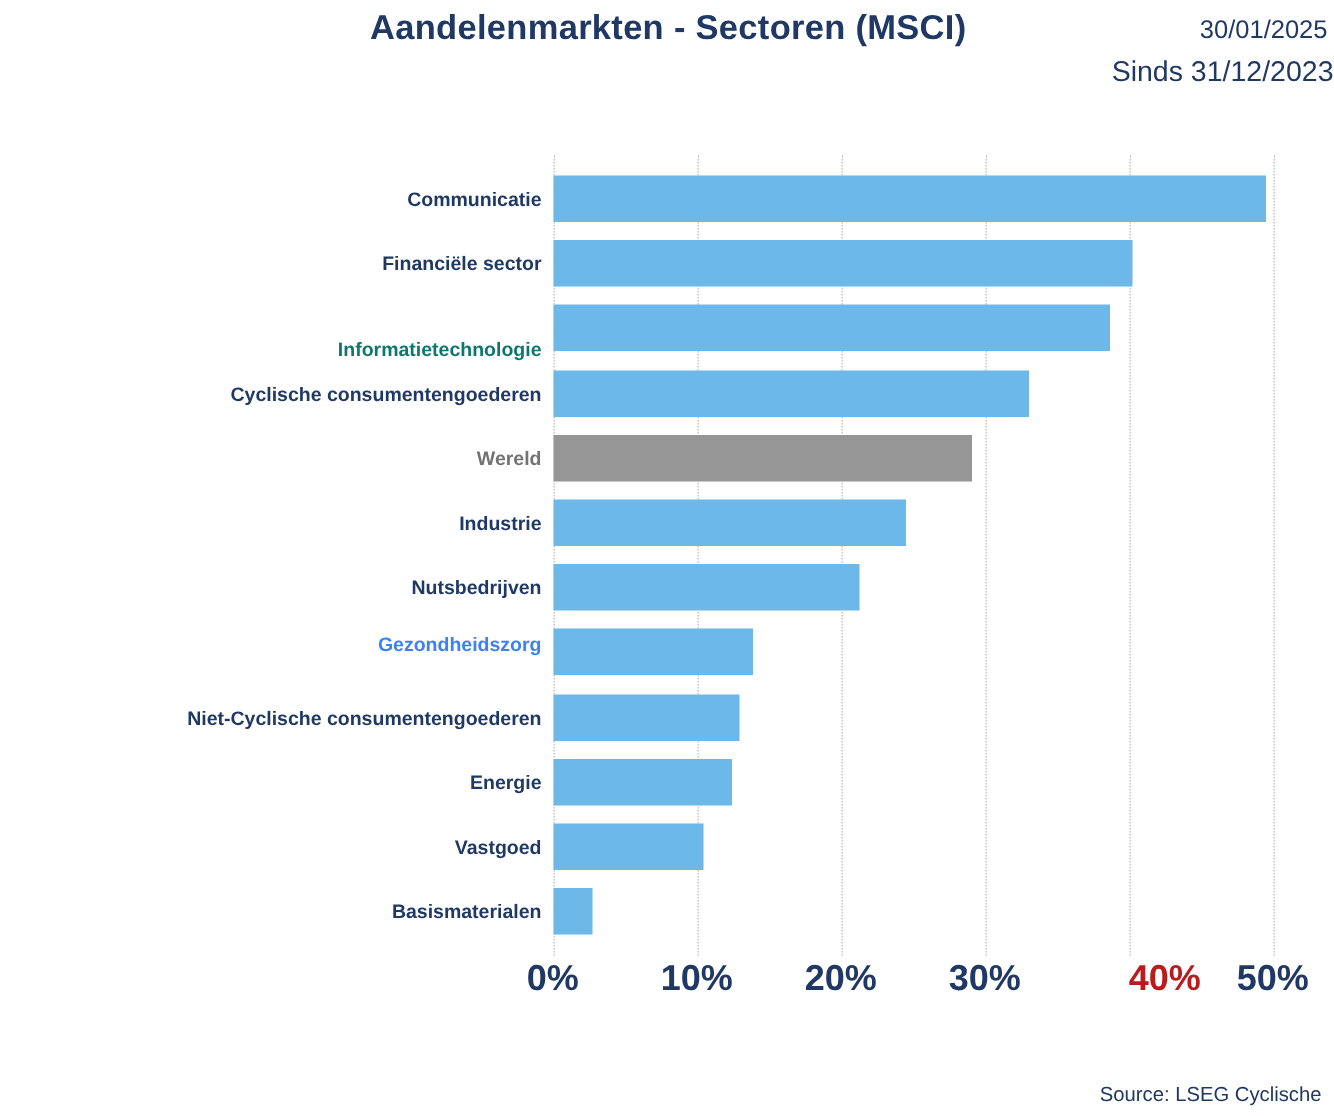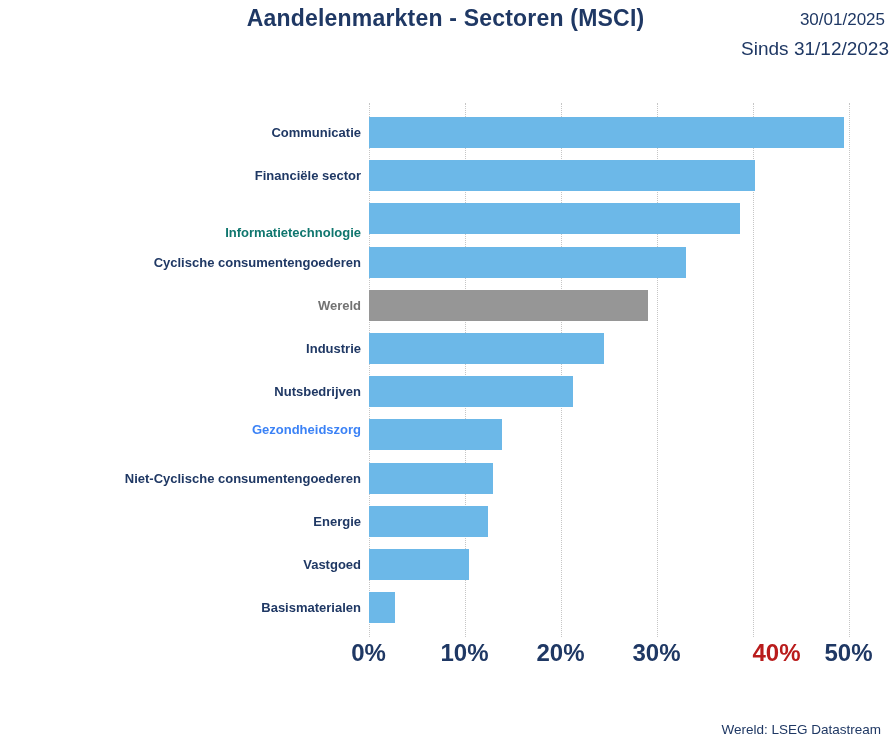--- a/index.html
+++ b/index.html
@@ -116,15 +116,15 @@
     <div id="xaxis">
         <div class="tick-label" style="left: 368.5px; top: 639px; color: rgb(31, 56, 100);">0%</div>
         <div class="tick-label" style="left: 464.5px; top: 639px; color: rgb(31, 56, 100);">10%</div>
         <div class="tick-label" style="left: 560.5px; top: 639px; color: rgb(31, 56, 100);">20%</div>
         <div class="tick-label" style="left: 656.5px; top: 639px; color: rgb(31, 56, 100);">30%</div>
         <div class="tick-label" style="left: 752.5px; top: 639px; color: #b91c1c; margin-left: 24px;">40%</div>
         <div class="tick-label" style="left: 848.5px; top: 639px; color: rgb(31, 56, 100);">50%</div>
       </div>
   </div>
 
-  <div class="source-credit">Wereld: LSEG Datastream</div>
+  <div class="source-credit">Source: LSEG Cyclische</div>
 
 </div>
 
 </body></html>

